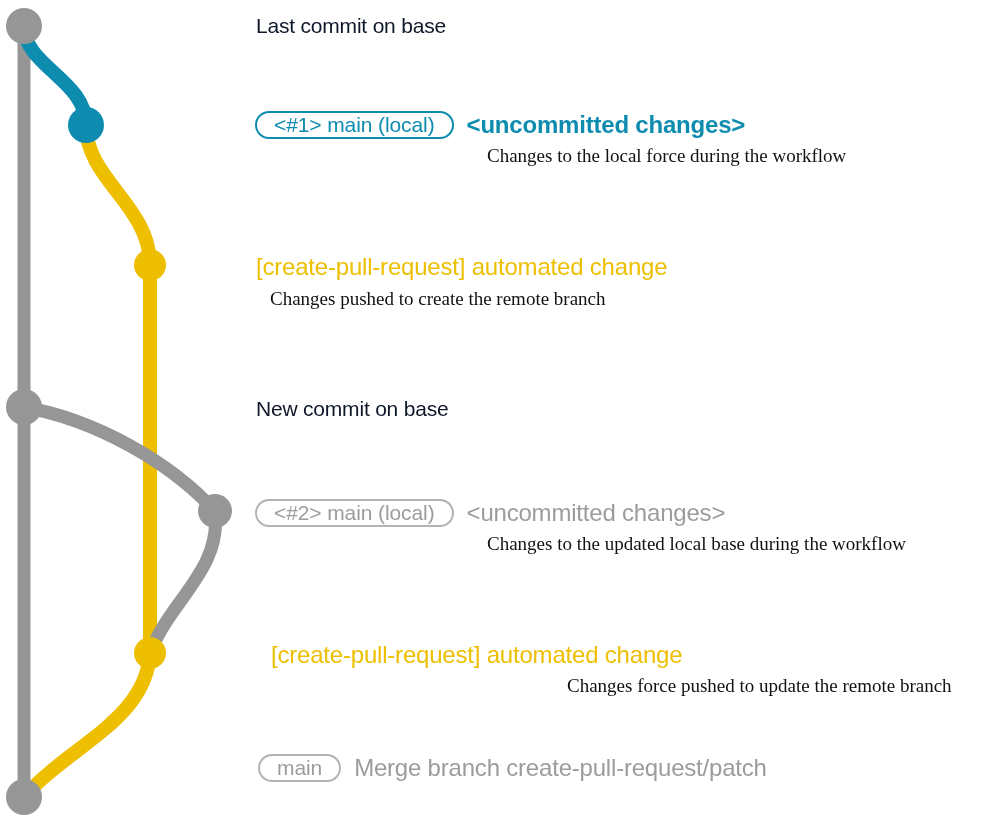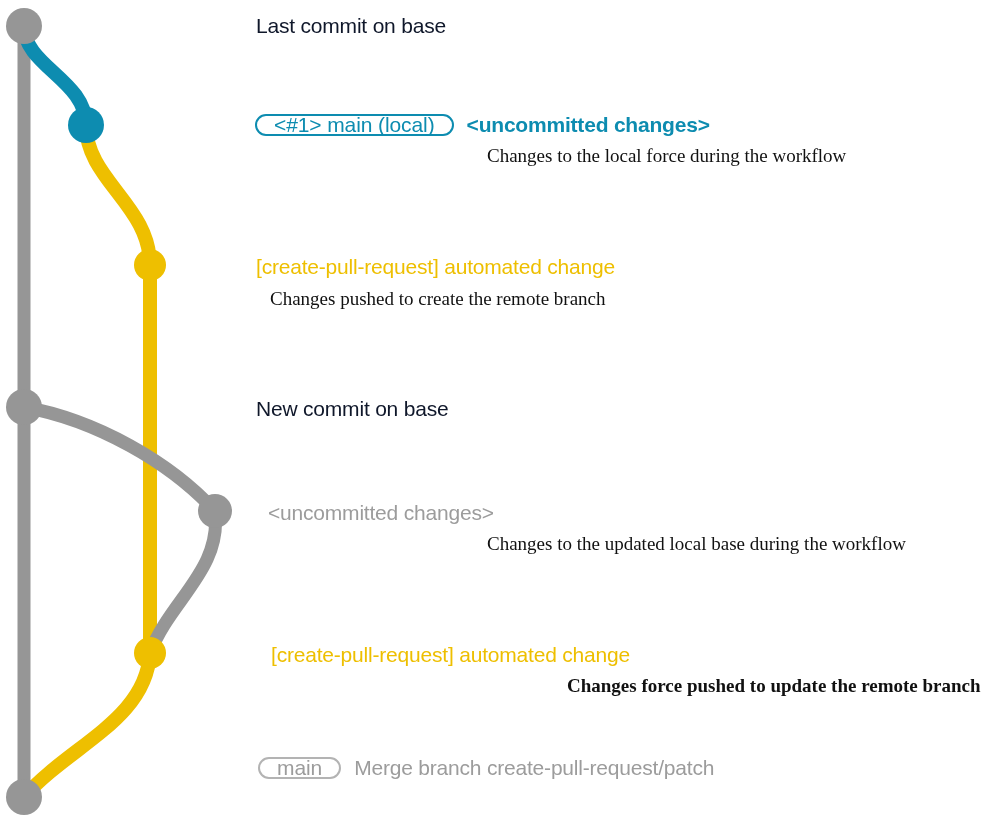--- a/index.html
+++ b/index.html
@@ -34,29 +34,29 @@
     justify-content: center;
     box-sizing: border-box;
     border-radius: 19px;
     border-width: 2px;
     border-style: solid;
     background: #ffffff;
     white-space: nowrap;
     font-family: "Liberation Sans", sans-serif;
     font-size: 21px;
     letter-spacing: -0.1px;
-    height: 22px;
+    height: 28px;
     padding: 0 17px;
   }
   .badge.blue   { border-color: #0d8cb0; color: #0d8cb0; }
   .badge.gray   { border-color: #b3b3b3; color: #9c9c9c; }
   .badge.yellow { border-color: #eebf00; color: #eebf00; }
   .subject {
     font-family: "Liberation Sans", sans-serif;
-    font-size: 21px;
+    font-size: 24px;
     letter-spacing: -0.2px;
     white-space: nowrap;
   }
   .subject.blue   { color: #0d8cb0; font-weight: bold; }
   .subject.gray   { color: #9c9c9c; }
   .subject.yellow { color: #eebf00; }
   .plain-label {
     position: absolute;
     font-family: "Liberation Sans", sans-serif;
     font-size: 21px;
@@ -111,28 +111,29 @@
 <div class="note" style="left:487px; top:156px; transform:translateY(-50%);">Changes to the local force during the workflow</div>
 
 <div class="row" style="left:256px; top:267px; transform:translateY(-50%);">
   <span class="subject yellow">[create-pull-request] automated change</span>
 </div>
 <div class="note" style="left:270px; top:299px; transform:translateY(-50%);">Changes pushed to create the remote branch</div>
 
 <div class="plain-label" style="left:256px; top:409px; transform:translateY(-50%);">New commit on base</div>
 
 <div class="row" style="left:255px; top:513px; transform:translateY(-50%);">
+  <span class="badge gray">&lt;#2&gt; main (local)</span>
   <span class="badge-gap"></span>
   <span class="subject gray">&lt;uncommitted changes&gt;</span>
 </div>
 <div class="note" style="left:487px; top:544px; transform:translateY(-50%);">Changes to the updated local base during the workflow</div>
 
 <div class="row" style="left:258px; top:655px; transform:translateY(-50%);">
   <span class="badge-gap"></span>
   <span class="subject yellow">[create-pull-request] automated change</span>
 </div>
-<div class="note" style="left:567px; top:686px; transform:translateY(-50%);font-weight:bold;">Changes force pushed to update the remote branch</div>
+<div class="note" style="left:567px; top:686px; transform:translateY(-50%);">Changes force pushed to update the remote branch</div>
 
 <div class="row" style="left:258px; top:768px; transform:translateY(-50%);">
   <span class="badge gray">main</span>
   <span class="badge-gap"></span>
   <span class="subject gray">Merge branch create-pull-request/patch</span>
 </div>
 
 </body></html>

